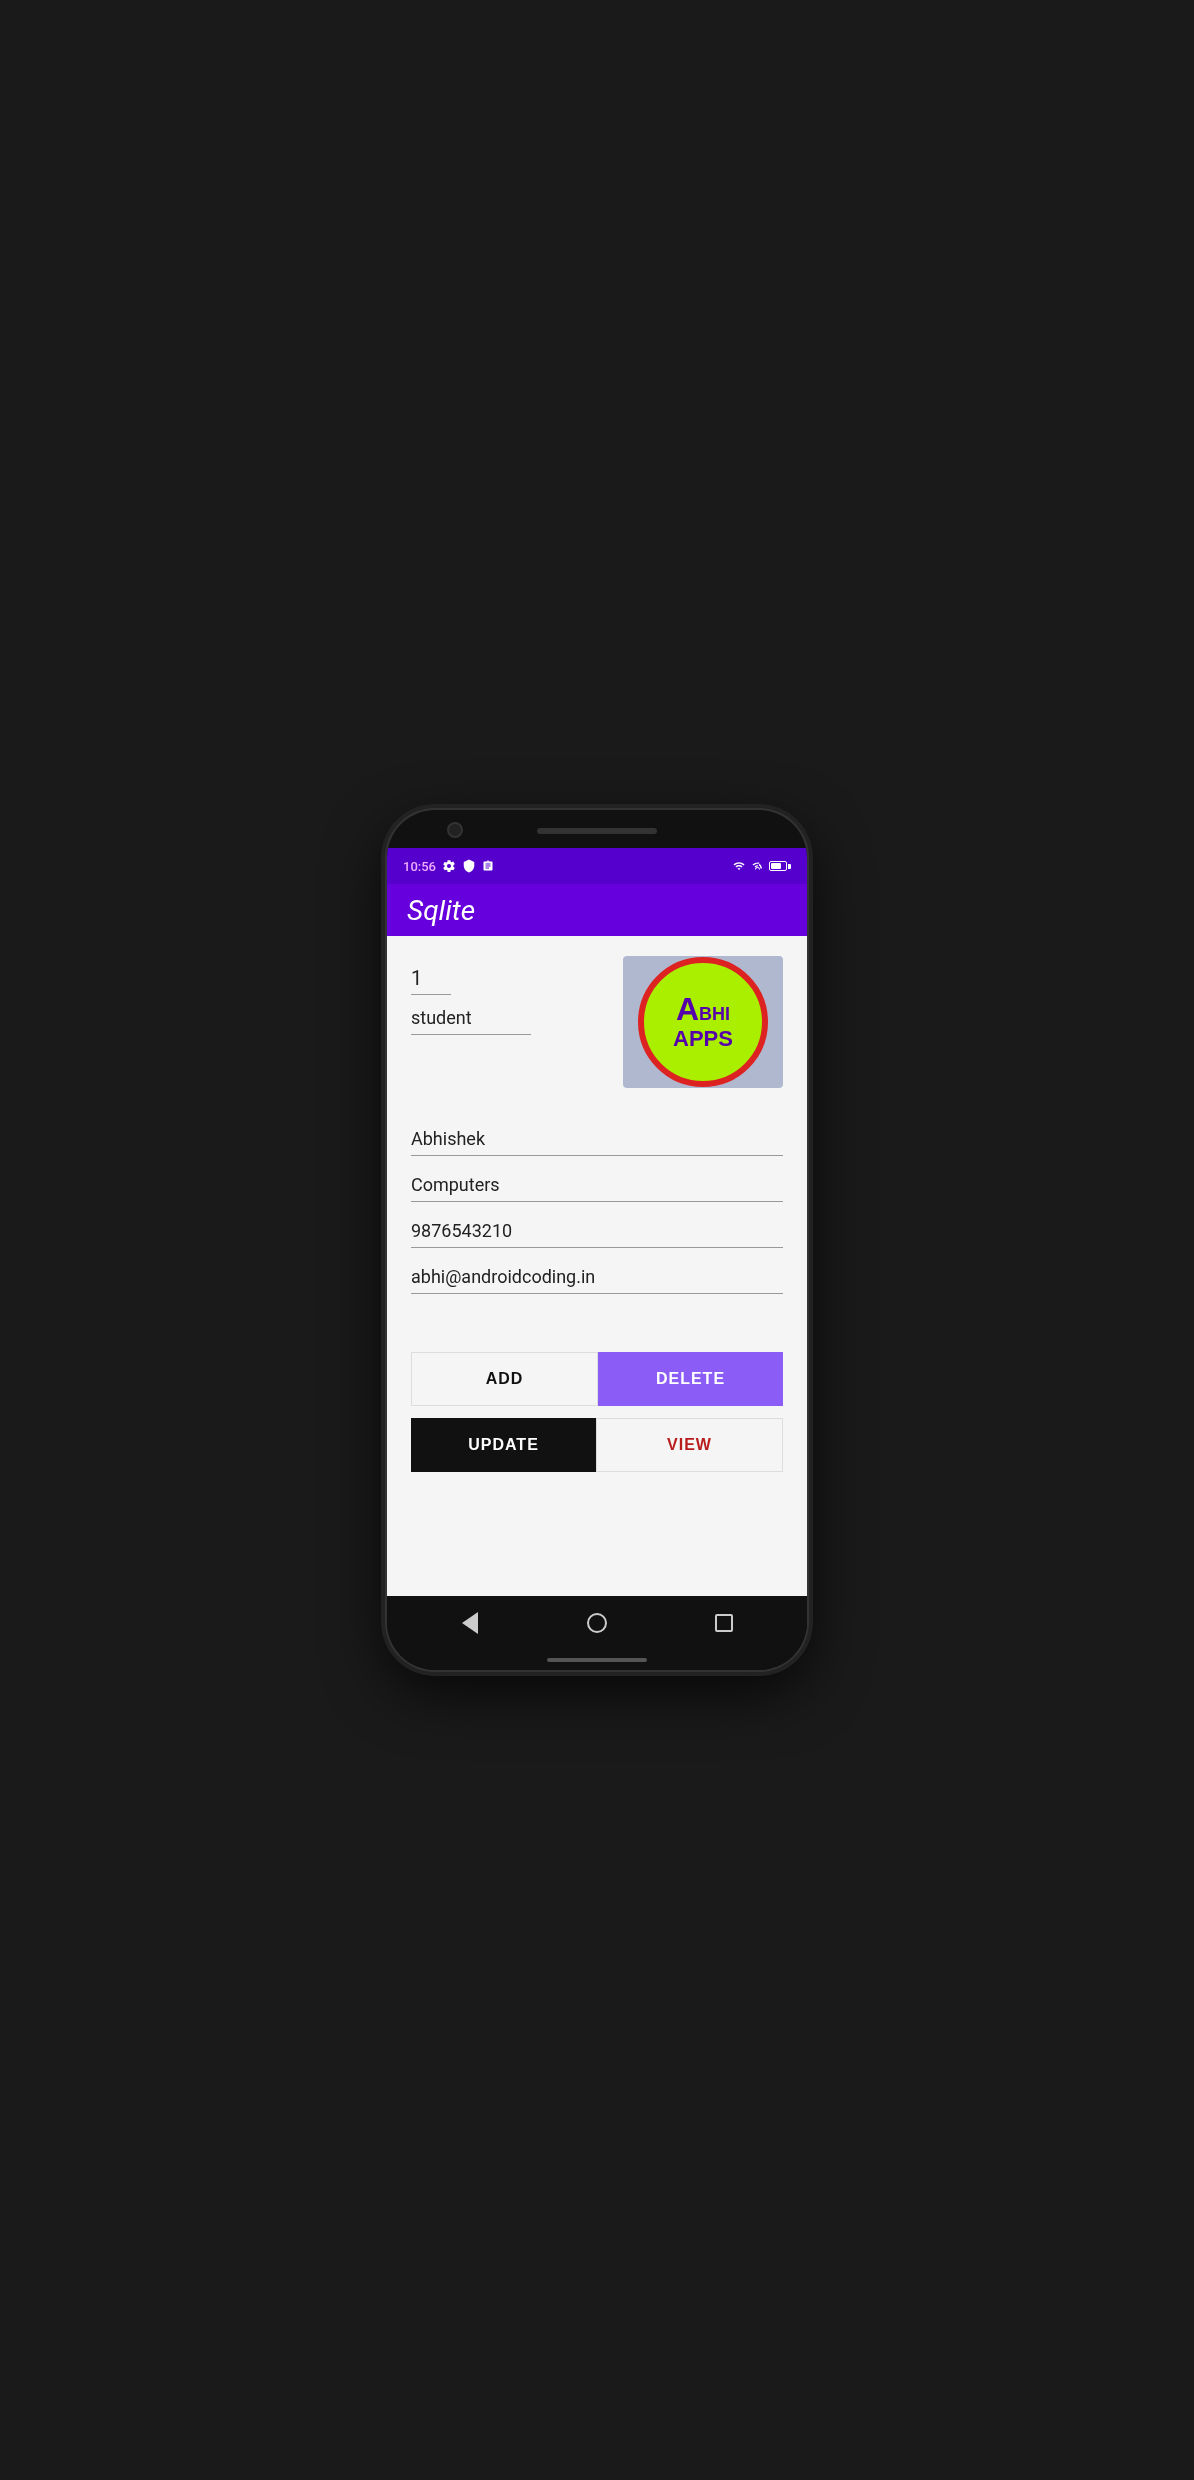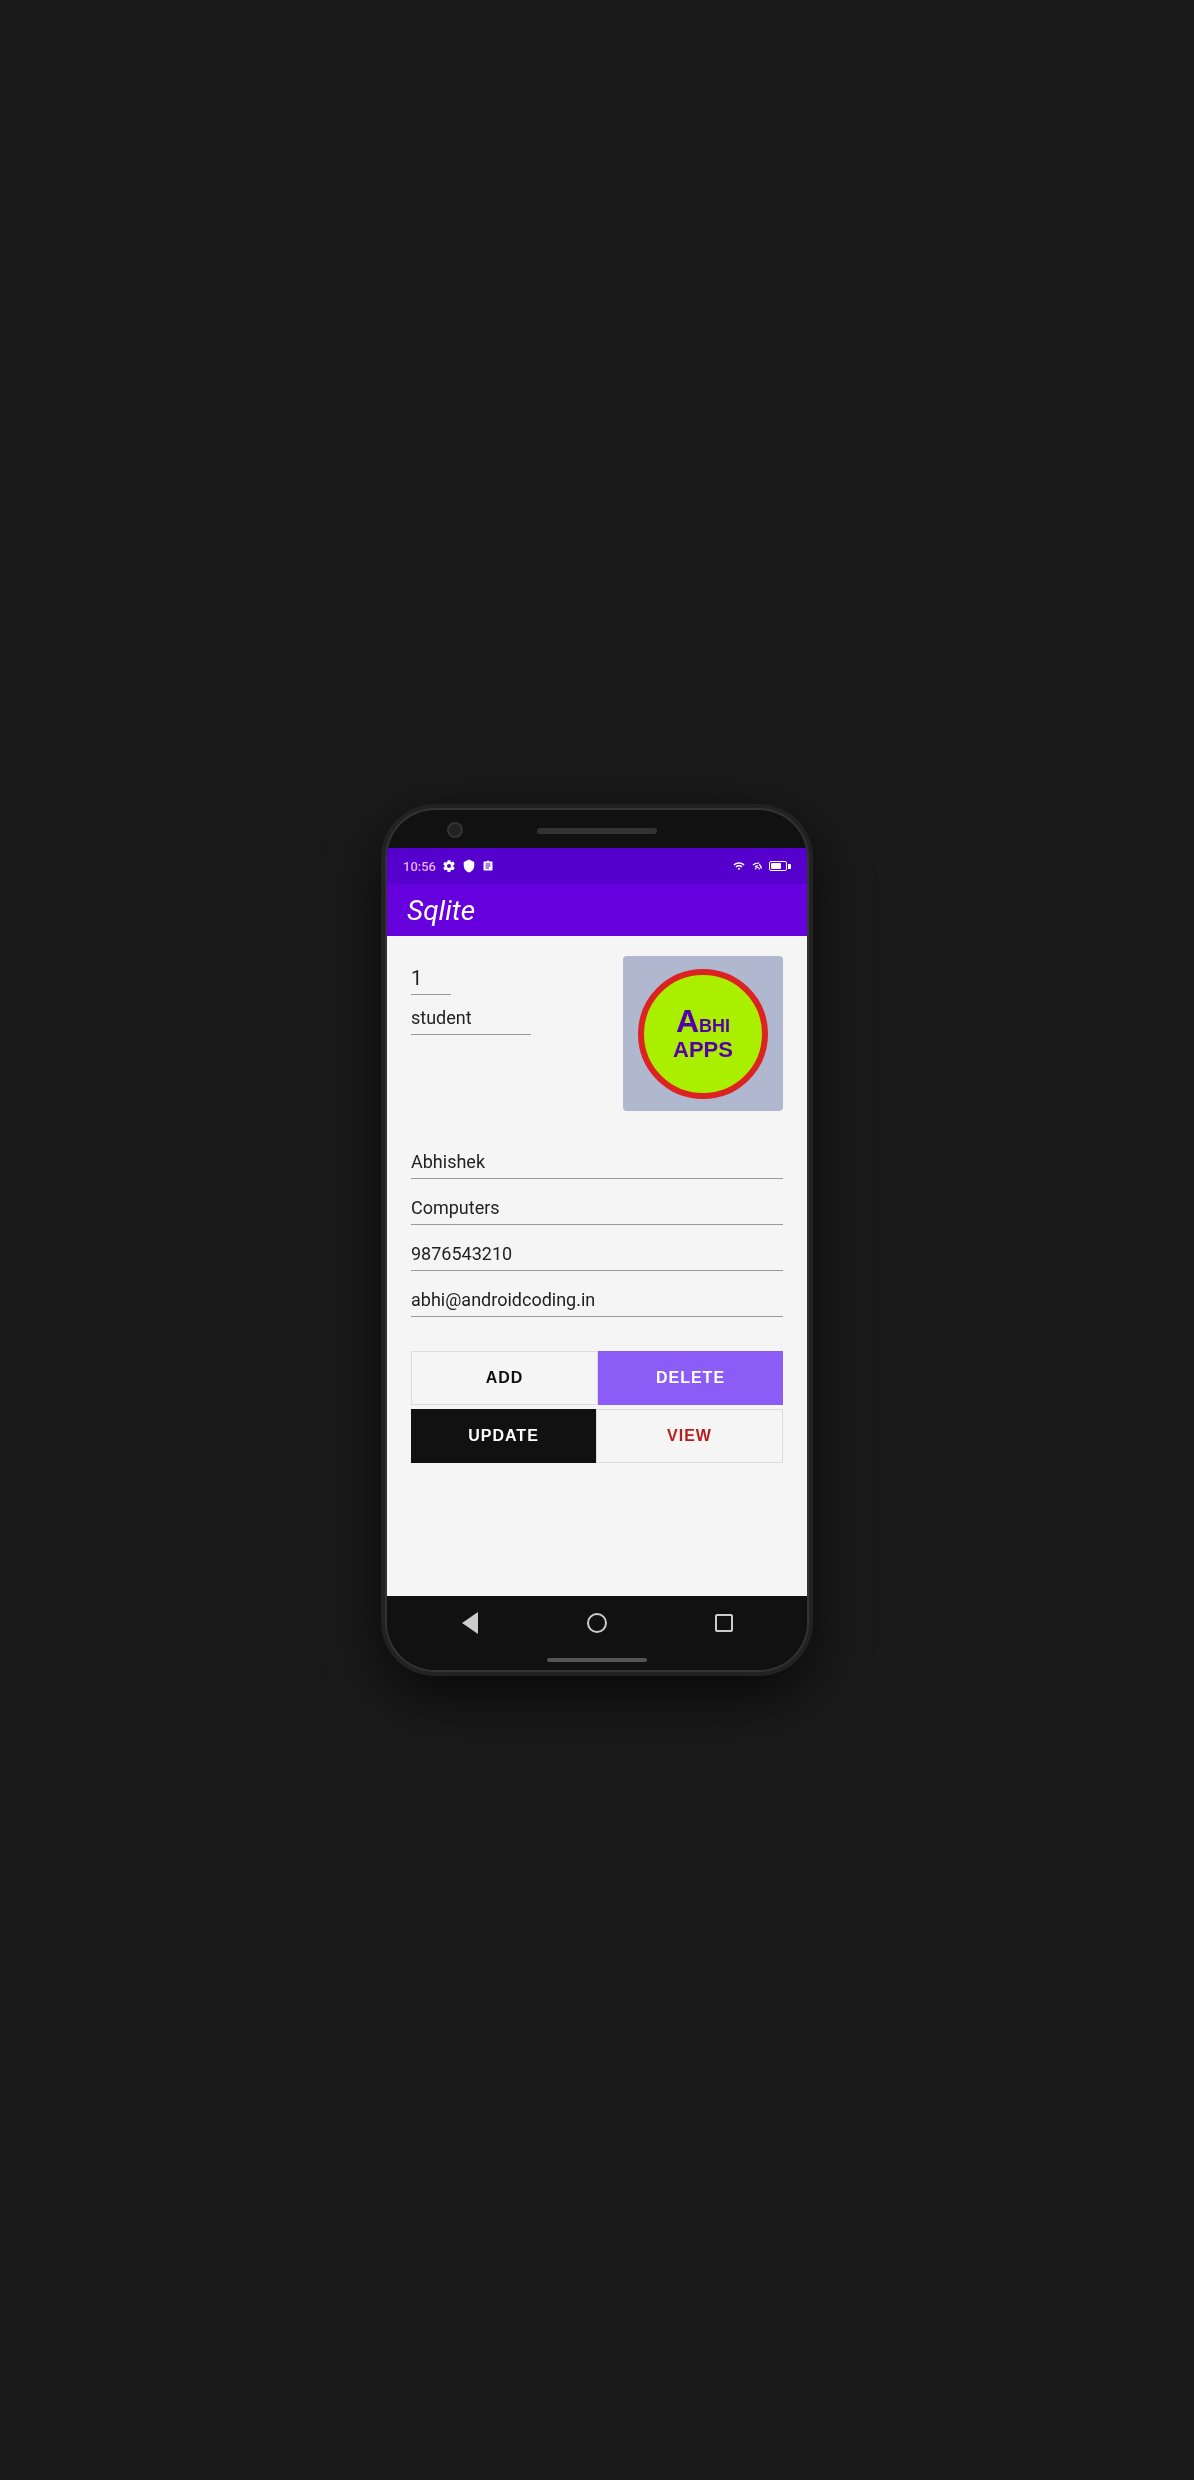--- a/index.html
+++ b/index.html
@@ -129,21 +129,21 @@
     .field-underline {
       height: 1px;
       background: #999;
       margin-top: 4px;
       width: 40px;
     }
 
     
     .logo-container {
       width: 160px;
-      height: 155px;
+      height: 132px;
       background: #b0b8d0;
       display: flex;
       align-items: center;
       justify-content: center;
       border-radius: 4px;
       flex-shrink: 0;
     }
 
     .logo-circle {
       width: 130px;
@@ -183,24 +183,24 @@
     }
 
     .field-line {
       height: 1px;
       background: #999;
       width: 100%;
     }
 
     
     .buttons-section {
-      margin-top: 16px;
+      margin-top: 40px;
       display: flex;
       flex-direction: column;
-      gap: 0;
+      gap: 8px;
     }
 
     .button-row {
       display: flex;
       gap: 0;
       margin-bottom: 4px;
     }
 
     .btn {
       flex: 1;

